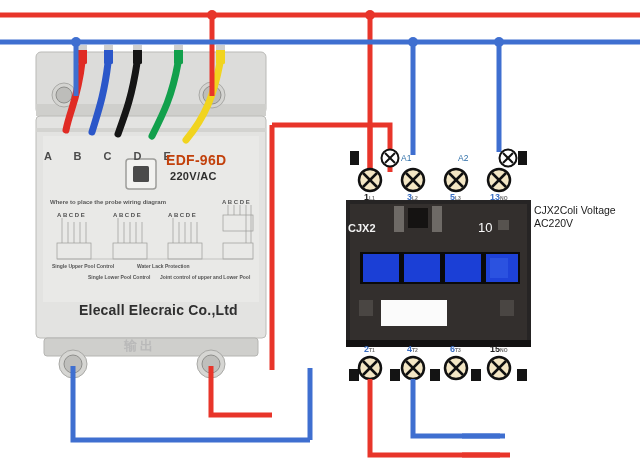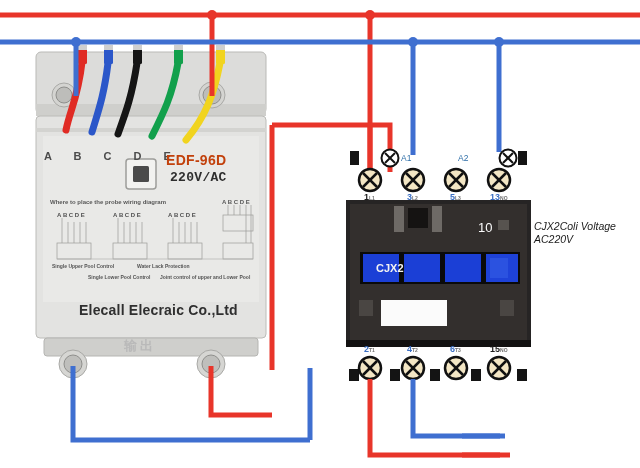--- a/index.html
+++ b/index.html
@@ -3,21 +3,21 @@
 <meta charset="utf-8">
 <style>
   html,body{margin:0;padding:0;background:#ffffff;}
   body{width:640px;height:468px;overflow:hidden;
        font-family:"Liberation Sans","DejaVu Sans",sans-serif;}
   #stage{position:relative;width:640px;height:348px;background:#fff;}
   #stage svg{position:absolute;left:0;top:0;}
   .txt{position:absolute;color:#3a3a3a;white-space:nowrap;}
   .abcde-top{font-size:11px;font-weight:bold;letter-spacing:9.5px;color:#4b4b4b;}
   .model{font-size:14px;font-weight:bold;color:#c2410c;letter-spacing:.3px;}
-  .volt{font-size:13px;font-weight:bold;color:#2e2e2e;letter-spacing:.3px;font-family:Liberation Mono, monospace;}
+  .volt{font-size:11px;font-weight:bold;color:#2e2e2e;letter-spacing:.3px;}
   .probe-head{font-size:6px;font-weight:bold;color:#585858;}
   .mini-abc{font-size:6px;font-weight:bold;color:#4f4f4f;letter-spacing:1.6px;}
   .cap{font-size:5px;font-weight:bold;color:#545454;}
   .bigcap{font-size:8.5px;font-weight:bold;color:#2f2f2f;letter-spacing:.1px;}
   .brand{font-size:14px;font-weight:bold;color:#2f2f2f;letter-spacing:.2px;}
   .cn{font-size:13px;font-weight:bold;color:#b9b9b9;letter-spacing:3px;}
 
   
   .cjx-label{position:absolute;color:#f2f2f2;font-size:11px;font-weight:bold;}
   .cjx-ten{position:absolute;color:#fafafa;font-size:13px;font-weight:normal;}
@@ -266,24 +266,24 @@
 
   <div class="txt cap" style="left:52px;top:263px;">Single Upper Pool Control</div>
   <div class="txt cap" style="left:137px;top:263px;">Water Lack Protection</div>
   <div class="txt cap" style="left:88px;top:274px;">Single Lower Pool Control</div>
   <div class="txt cap" style="left:160px;top:274px;">Joint control of upper and Lower Pool</div>
 
   <div class="txt brand" style="left:79px;top:302px;">Elecall Elecraic Co.,Ltd</div>
 
   <div class="txt cn" style="left:124px;top:337px;">输出</div>
 
-  <div class="cjx-label" style="left:376px;top:222px;margin-top:40px;">CJX2</div>
+  <div class="cjx-label" style="left:348px;top:222px;">CJX2</div>
   <div class="cjx-ten" style="left:478px;top:220px;">10</div>
 
-  <div class="coil-note" style="left:534px;top:220px;font-style:italic;">
+  <div class="coil-note" style="left:534px;top:204px;">
     <div>CJX2Coli Voltage</div>
     <div>AC220V</div>
   </div>
 
   <div class="alab" style="left:401px;top:153px;">A1</div>
   <div class="alab" style="left:458px;top:153px;">A2</div>
 
   <div class="tnum" style="left:364px;top:192px;">
     <span>1</span><i>L1</i>
   </div>

